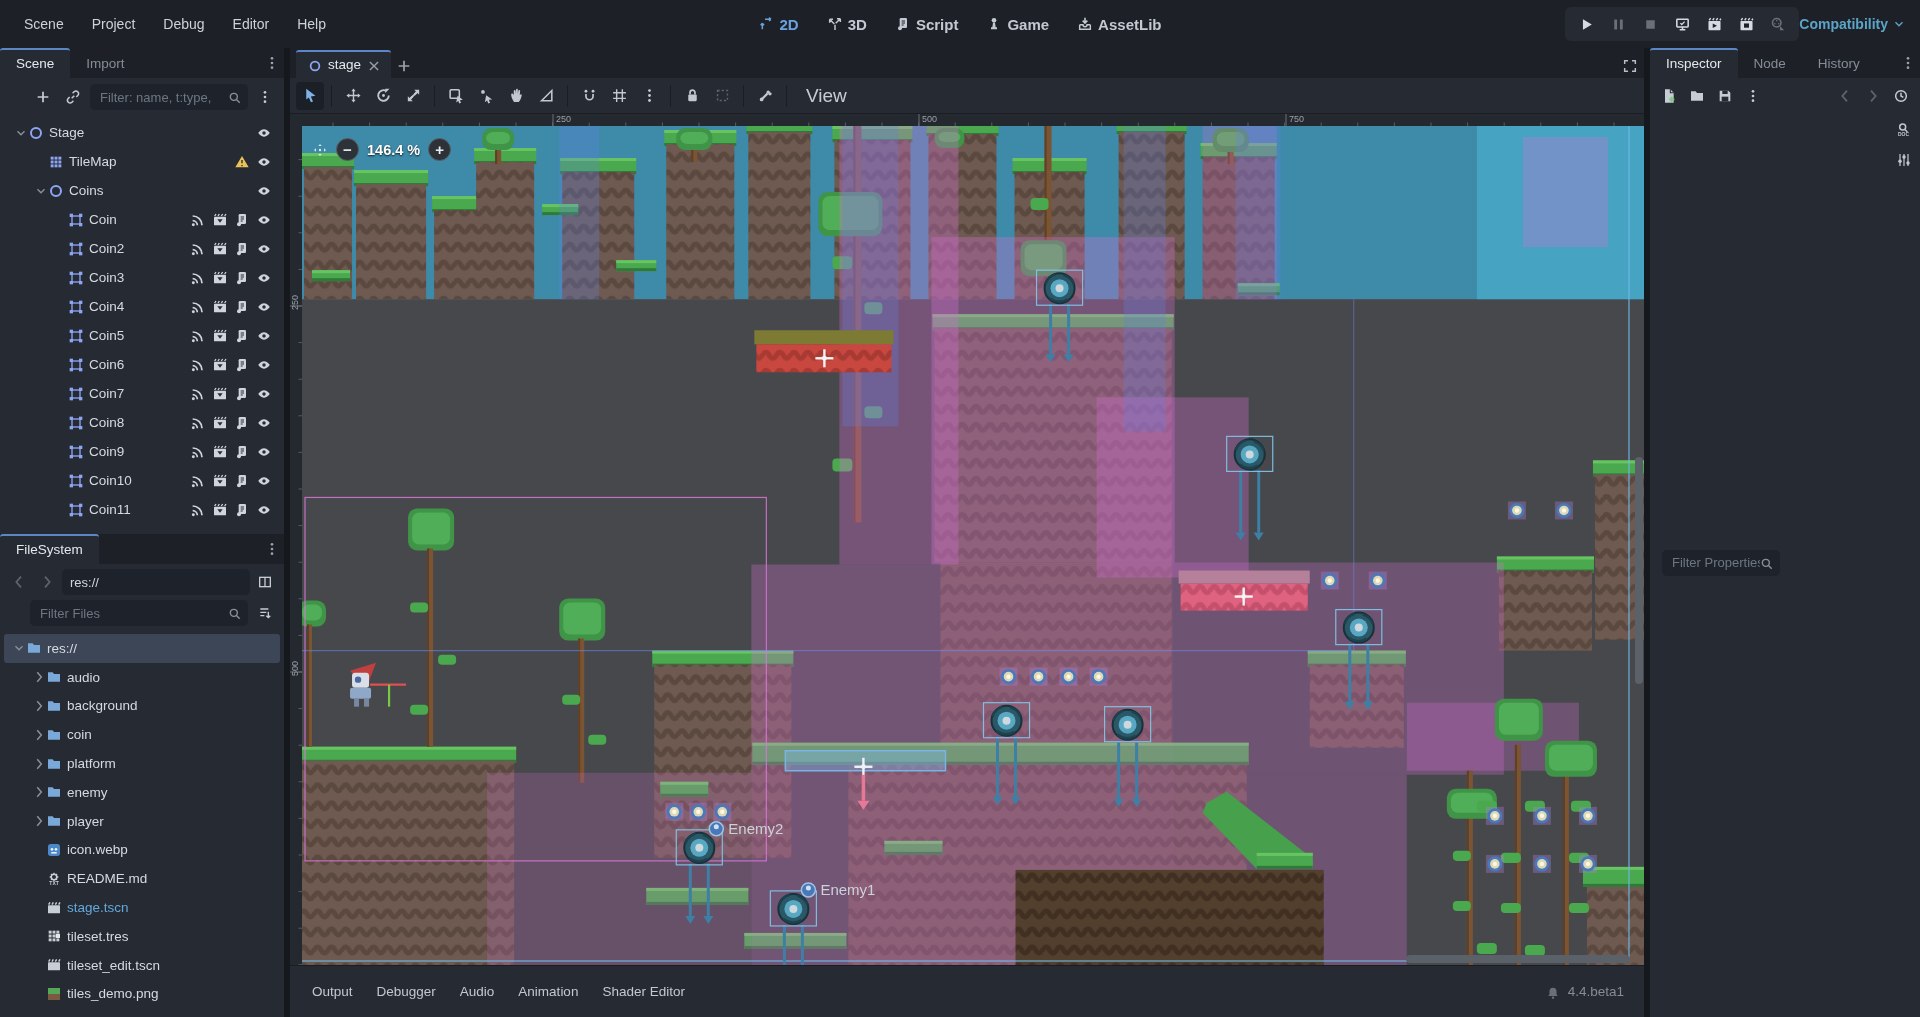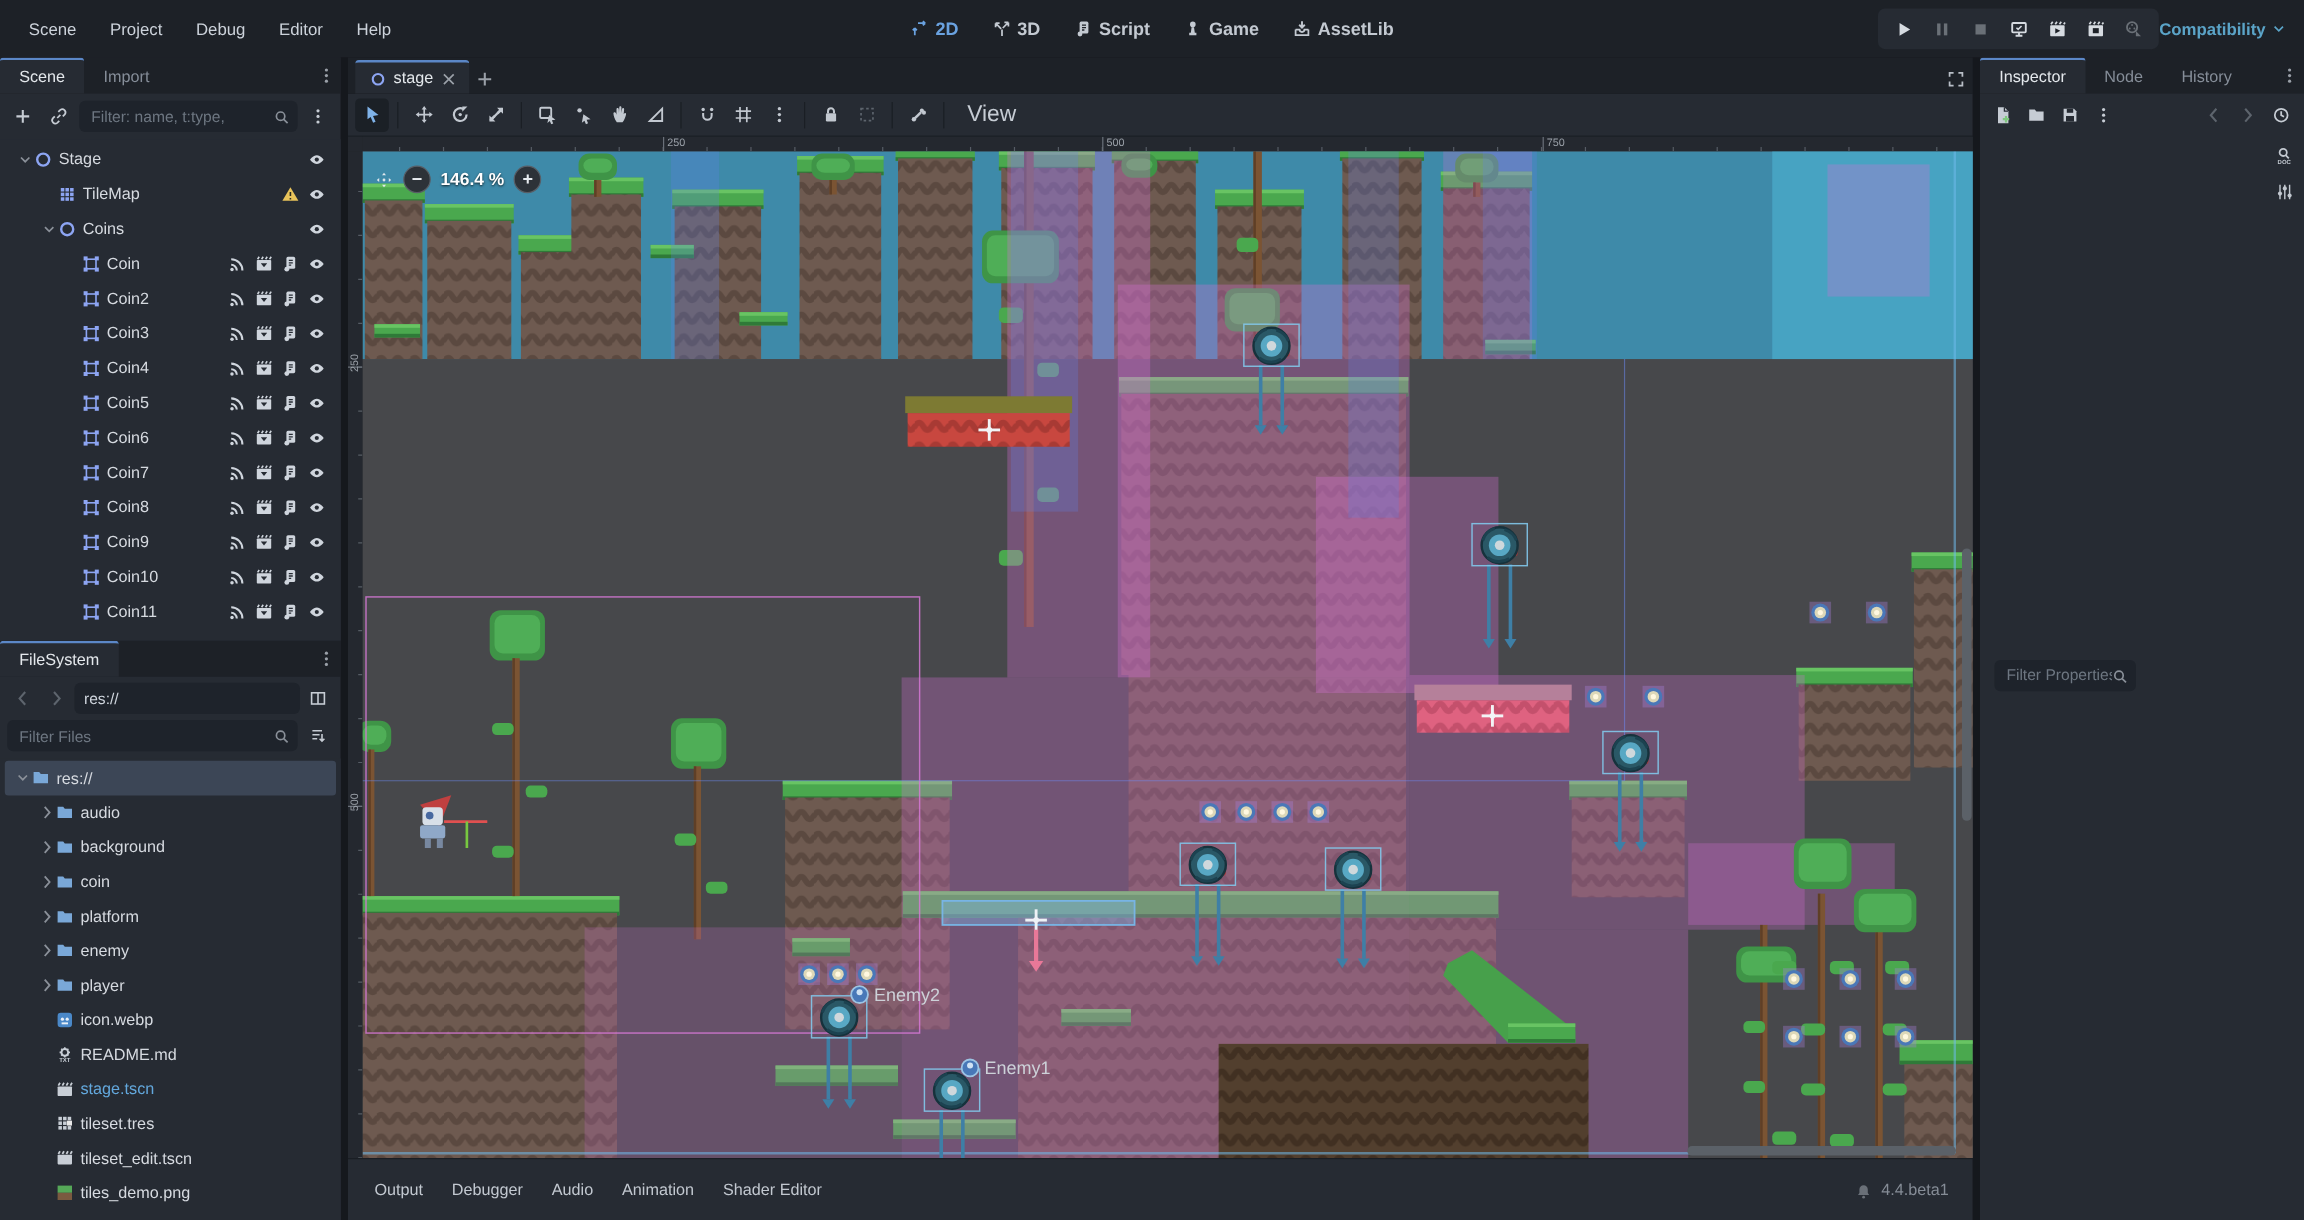--- a/index.html
+++ b/index.html
@@ -33,21 +33,21 @@
   .dock-left { width:284px; }
   .dock-right { width:270px; }
 
   .tabrow { height:30px; background:#1d2127; display:flex; align-items:flex-end; position:relative; flex-shrink:0; }
   .tab { padding:6px 16px 7px; font-size:13.5px; color:#858d98; position:relative; }
   .tab.active { background:#262b33; color:#e4e8ec; border-top:2px solid #5b87c7; border-radius:3px 3px 0 0; }
   .tabrow .menu-dots { position:absolute; right:4px; top:7px; color:#9aa0a8; }
 
   
   .scene-pane { height:486px; display:flex; flex-direction:column; flex-shrink:0; }
-  .pane-toolbar { display:flex; align-items:center; gap:4px; padding:6px 6px; flex-shrink:0; }
+  .pane-toolbar { display:flex; align-items:center; gap:4px; padding:6px 6px; flex-shrink:0;margin-left:24px; }
   .tbtn { width:26px; height:26px; display:flex; align-items:center; justify-content:center; color:#c6ccd4; border-radius:4px; flex-shrink:0; }
   .filter { flex:1; display:flex; align-items:center; background:#1e232b; border-radius:5px; height:26px; padding:0 6px 0 10px; min-width:0; }
   .filter input { flex:1; min-width:0; background:transparent; border:none; outline:none; color:#cfd5dd; font-size:13px; font-family:inherit; }
   .filter input::placeholder { color:#6d7681; }
   .tree { flex:1; overflow:hidden; background:#262b33; padding:2px 4px 0 4px; position:relative; }
   .trow { height:29px; display:flex; align-items:center; position:relative; }
   .trow .lbl { font-size:13.5px; color:#d6dae0; margin-left:5px; white-space:nowrap; }
   .trow .spacer { flex:1; }
   .trow .rbtns { display:flex; gap:6px; align-items:center; padding-right:8px; }
   .chev { width:14px; height:14px; color:#8a9099; flex-shrink:0; }

